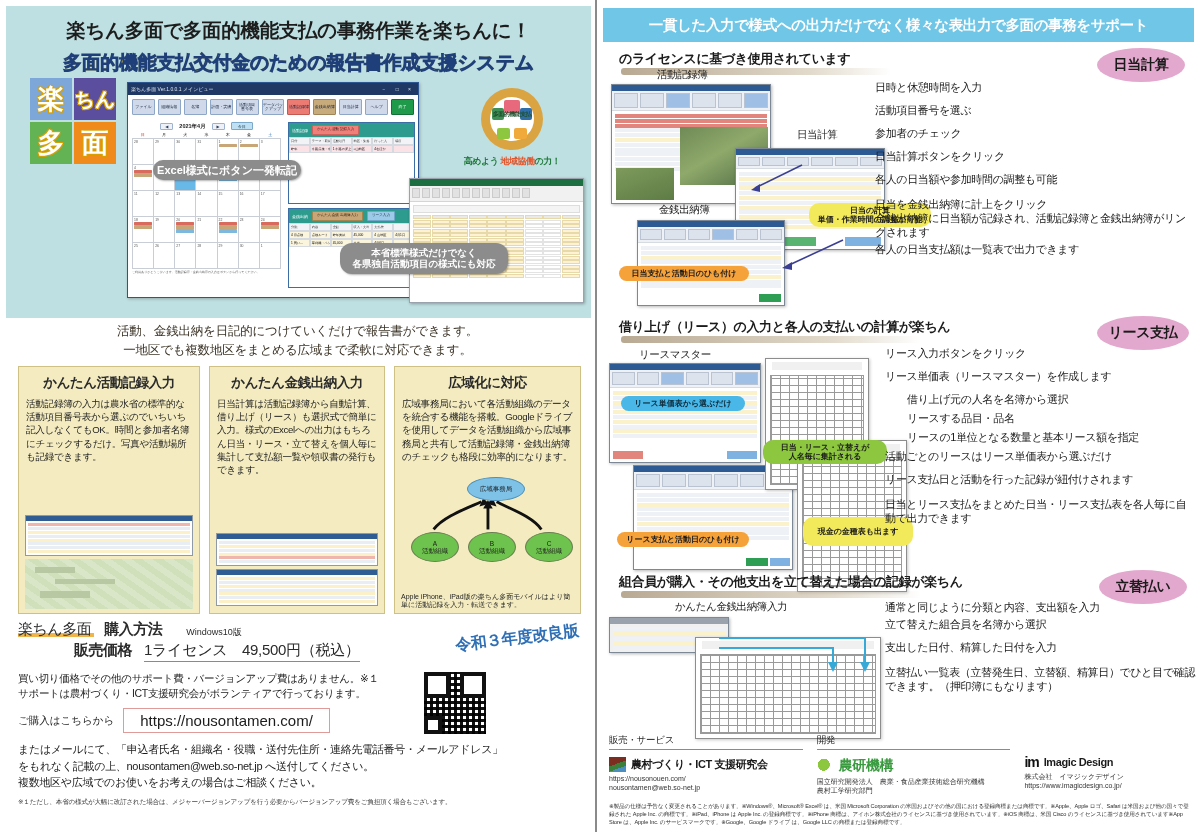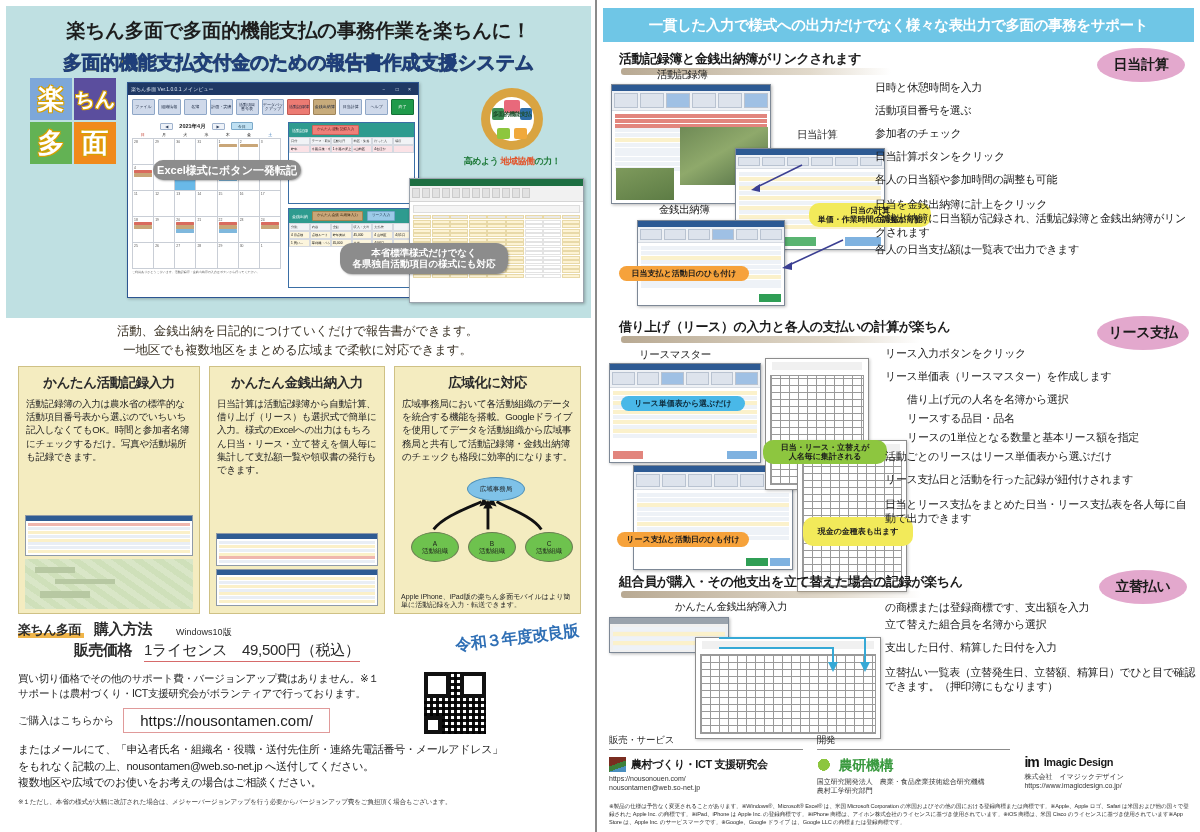--- a/index.html
+++ b/index.html
@@ -249,21 +249,21 @@
   .ell.g2 { left:63px; top:55px; }
   .ell.g3 { left:120px; top:55px; }
   .arrows { position:absolute; inset:0; }
 
   .note-small { position:absolute; left:6px; right:6px; bottom:3px; font-size:7px; color:#232323; line-height:1.25;}
 
   
   .purchase { position:absolute; left:18px; top: 620px; width: 565px; }
   .pur-row1 { display:flex; align-items:flex-end; gap:10px; }
   .pur-brand {
-    font-size: 13px; font-weight:700; color:#2b2b2b; letter-spacing:-0.5px;
+    font-size: 15px; font-weight:400; color:#2b2b2b; letter-spacing:-0.5px;
     background: linear-gradient(transparent 68%, #f0b54a 68%, #f0b54a 92%, transparent 92%);
     padding-right: 3px;
   }
   .pur-how { font-size: 15px; font-weight:700; color:#2b2b2b; letter-spacing:-0.5px; }
   .pur-win { font-size: 9px; color:#2b2b2b; margin-left: 14px; }
   .pur-row2 { display:flex; align-items:baseline; gap:12px; margin-top:2px; padding-left:56px; }
   .pur-price-lbl { font-size:15px; font-weight:700; color:#2b2b2b; letter-spacing:-0.5px;}
   .pur-price {
     font-size:15px; color:#2b2b2b; letter-spacing:-0.3px;
     border-bottom: 1.6px solid #d66a6a; padding-bottom:1px;
@@ -822,21 +822,21 @@
     <div class="reiwa">令和３年度改良版</div>
     <div class="qr">
         <i></i>
       </div>
   </div>
 
   <div class="panel-right">
 
     <div class="rhead">一貫した入力で様式への出力だけでなく様々な表出力で多面の事務をサポート</div>
 
-    <div class="sect-title" style="left:22px; top:50px;">活動記録簿と金銭出納簿がリンクされます</div>
+    <div class="sect-title" style="left:22px; top:50px;">のライセンスに基づき使用されています</div>
     <div class="brushline" style="left:24px; top:68px; width:270px;"></div>
     <div class="pillbig" style="left:500px; top:48px; width:88px; height:34px;">日当計算</div>
 
     <div class="label-sm" style="left:60px; top:68px;">活動記録簿</div>
     <div class="shot" style="left:14px; top:84px; width:160px; height:120px;">
       <div class="tbar"></div>
       <div class="ctrl">
           <i></i>
           <i></i>
           <i class="b"></i>
@@ -1043,21 +1043,21 @@
       <div class="pgrid"></div>
     </div>
     <svg class="arrowline" style="left:118px; top:630px; width:170px; height:44px;" viewBox="0 0 170 44">
       <path d="M4 8 H150 V34" stroke="#36a9d6" stroke-width="2" fill="none"></path>
         <polygon points="150,42 145,32 155,32" fill="#36a9d6"></polygon>
       <path d="M4 18 H118 V34" stroke="#36a9d6" stroke-width="2" fill="none"></path>
         <polygon points="118,42 113,32 123,32" fill="#36a9d6"></polygon>
     </svg>
 
     <div class="bullets" style="left:288px; top:600px; width:312px;">
-      <div class="tight">の商標または登録商標です、支出額を入力</div>
+      <div class="tight">通常と同じように分類と内容、支出額を入力</div>
       <div>立て替えた組合員を名簿から選択</div>
       <div>支出した日付、精算した日付を入力</div>
       <div class="tight">立替払い一覧表（立替発生日、立替額、精算日）でひと目で確認できます。（押印簿にもなります）</div>
     </div>
 
     <div class="footer">
       <div class="foot-cols">
         <div class="fcol" style="width:200px">
           <div class="ftitle">販売・サービス</div>
           <div class="fbrand">

